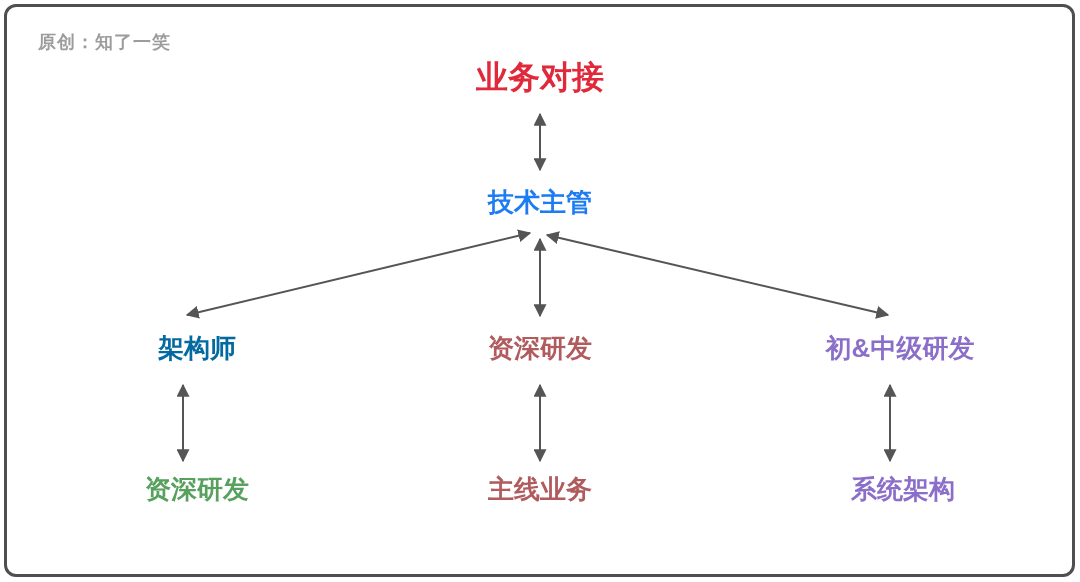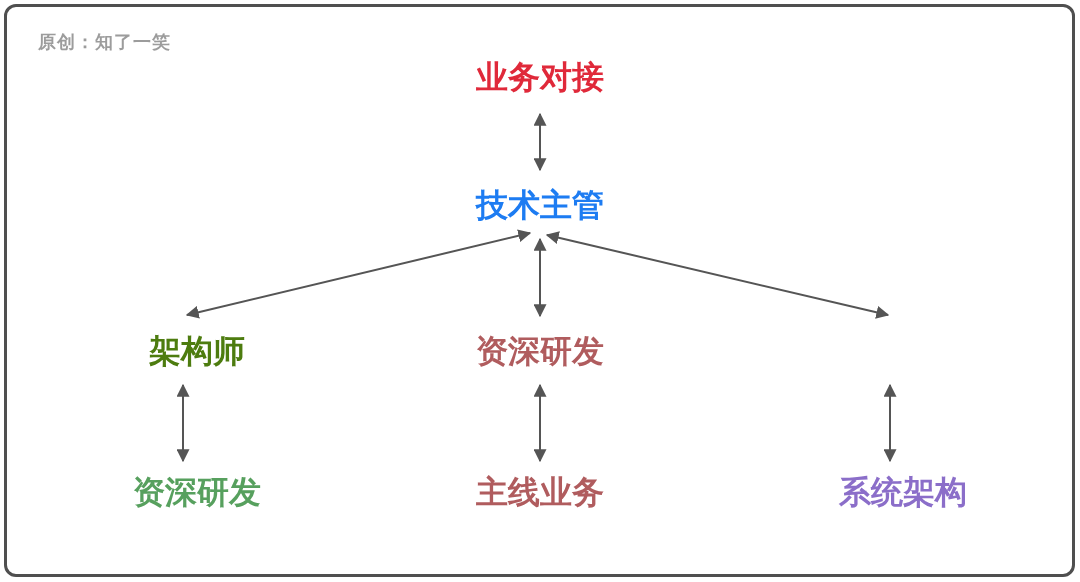--- a/index.html
+++ b/index.html
@@ -46,21 +46,21 @@
     stroke-width: 2;
   }
   .node {
     position: absolute;
     transform: translateX(-50%);
     font-weight: 700;
     white-space: nowrap;
     line-height: 1.1;
   }
   .node-lg { font-size: 32px; }
-  .node-md { font-size: 32px; }
+  .node-md { font-size: 26px; }
 </style>
 </head>
 <body>
 
 <div class="canvas">
 
   <div class="frame" style="border-color: rgb(79, 79, 79);"></div>
 
   <div class="watermark" style="color: rgb(156, 156, 156);">原创：知了一笑</div>
 
@@ -76,24 +76,25 @@
     <line x1="547" y1="235" x2="888" y2="315" marker-start="url(#ah)" marker-end="url(#ah)" style="stroke: rgb(85, 85, 85);"></line>
     <line x1="183" y1="385" x2="183" y2="461" marker-start="url(#ah)" marker-end="url(#ah)" style="stroke: rgb(85, 85, 85);"></line>
     <line x1="540" y1="385" x2="540" y2="461" marker-start="url(#ah)" marker-end="url(#ah)" style="stroke: rgb(85, 85, 85);"></line>
     <line x1="890" y1="385" x2="890" y2="461" marker-start="url(#ah)" marker-end="url(#ah)" style="stroke: rgb(85, 85, 85);"></line>
   </svg>
 
   <div class="node node-lg" style="left: 540px; top: 60px; color: rgb(224, 41, 58);">业务对接</div>
 
   <div class="node node-md" style="left: 540px; top: 188px; color: rgb(29, 124, 242);">技术主管</div>
 
-  <div class="node node-md" style="left: 197px; top: 334px; color: #4d7c0f;">架构师</div>
+  <div class="node node-md" style="left: 197px; top: 334px; color: #0369a1;">架构师</div>
 
   <div class="node node-md" style="left: 540px; top: 334px; color: rgb(176, 92, 94);">资深研发</div>
 
+  <div class="node node-md" style="left: 900px; top: 334px; color: rgb(139, 110, 201);">初&amp;中级研发</div>
 
   <div class="node node-md" style="left: 197px; top: 475px; color: rgb(87, 160, 94);">资深研发</div>
 
   <div class="node node-md" style="left: 540px; top: 475px; color: rgb(176, 92, 94);">主线业务</div>
 
   <div class="node node-md" style="left: 903px; top: 475px; color: rgb(139, 110, 201);">系统架构</div>
 
 </div>
 
 </body></html>

